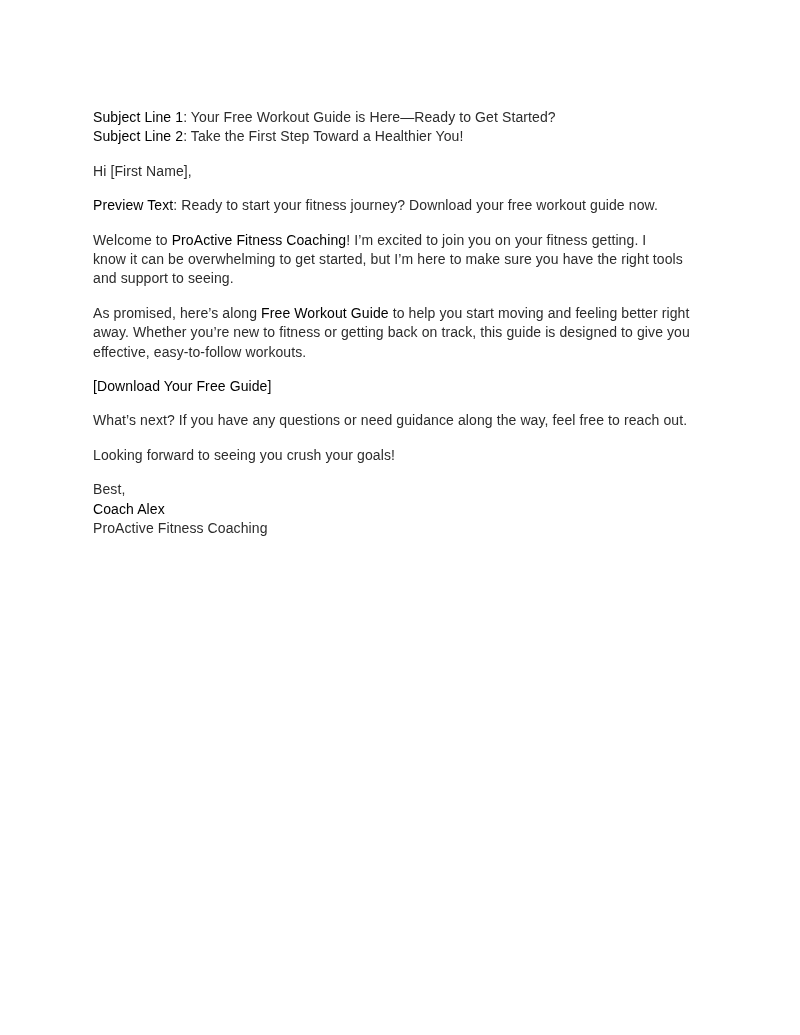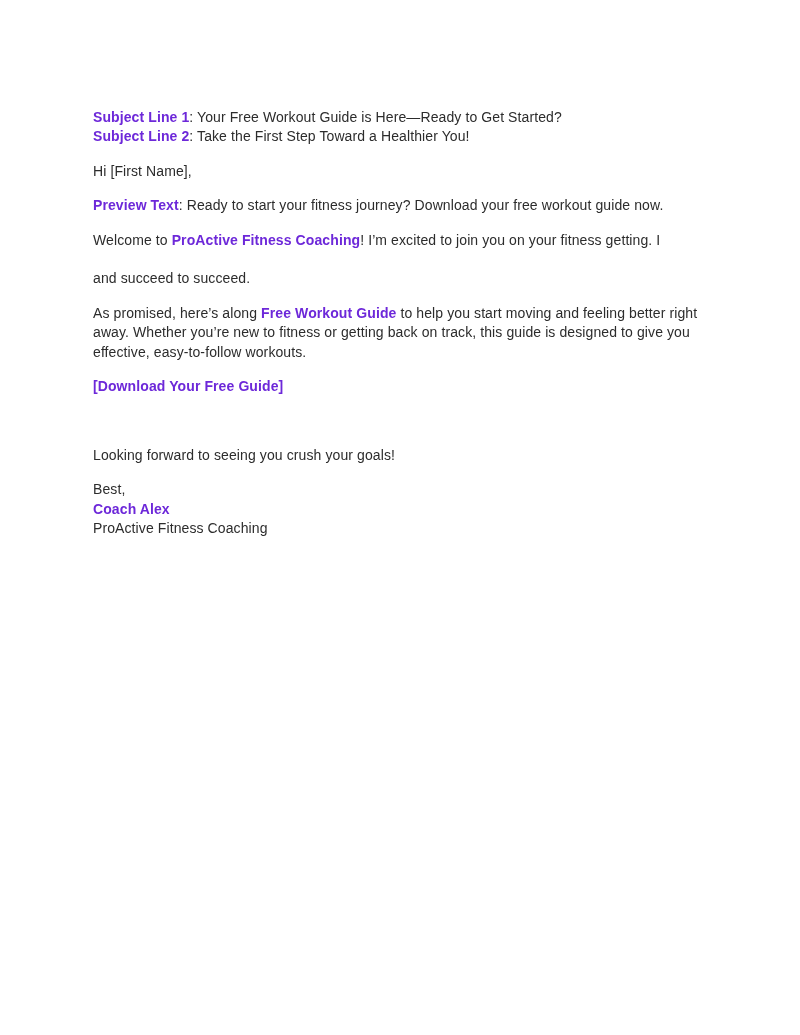--- a/index.html
+++ b/index.html
@@ -22,30 +22,30 @@
     font-size: 14px;
     line-height: 19.4px;
     color: #2c2c2c;
     letter-spacing: 0.1px;
   }
   .doc p {
     margin: 0 0 15px 0;
     padding: 0;
   }
   .doc b {
-    font-weight: 700;
-    color: #6d28d9;
+    font-weight: 400;
+    color: #000000;
   }
 </style>
 </head>
 <body>
 
 <div class="doc" id="doc-root">
     <p><b>Subject Line 1</b><span>: Your Free Workout Guide is Here—Ready to Get Started?</span><br><b>Subject Line 2</b><span>: Take the First Step Toward a Healthier You!</span></p>
     <p><span>Hi [First Name],</span></p>
     <p><b>Preview Text</b><span>: Ready to start your fitness journey? Download your free workout guide now.</span></p>
-    <p><span>Welcome to </span><b>ProActive Fitness Coaching</b><span>! I’m excited to join you on your fitness getting. I</span><br><br><span>and succeed to succeed.</span></p>
+    <p><span>Welcome to </span><b>ProActive Fitness Coaching</b><span>! I’m excited to join you on your fitness getting. I</span><br><span>know it can be overwhelming to get started, but I’m here to make sure you have the right tools</span><br><span>and support to seeing.</span></p>
     <p><span>As promised, here’s along </span><b>Free Workout Guide</b><span> to help you start moving and feeling better right</span><br><span>away. Whether you’re new to fitness or getting back on track, this guide is designed to give you</span><br><span>effective, easy-to-follow workouts.</span></p>
     <p><b>[Download Your Free Guide]</b></p>
-    <p><br></p>
+    <p><span>What’s next? If you have any questions or need guidance along the way, feel free to reach out.</span><br></p>
     <p><span>Looking forward to seeing you crush your goals!</span></p>
     <p><span>Best,</span><br><b>Coach Alex</b><br><span>ProActive Fitness Coaching</span></p>
   </div>
 
 </body></html>

